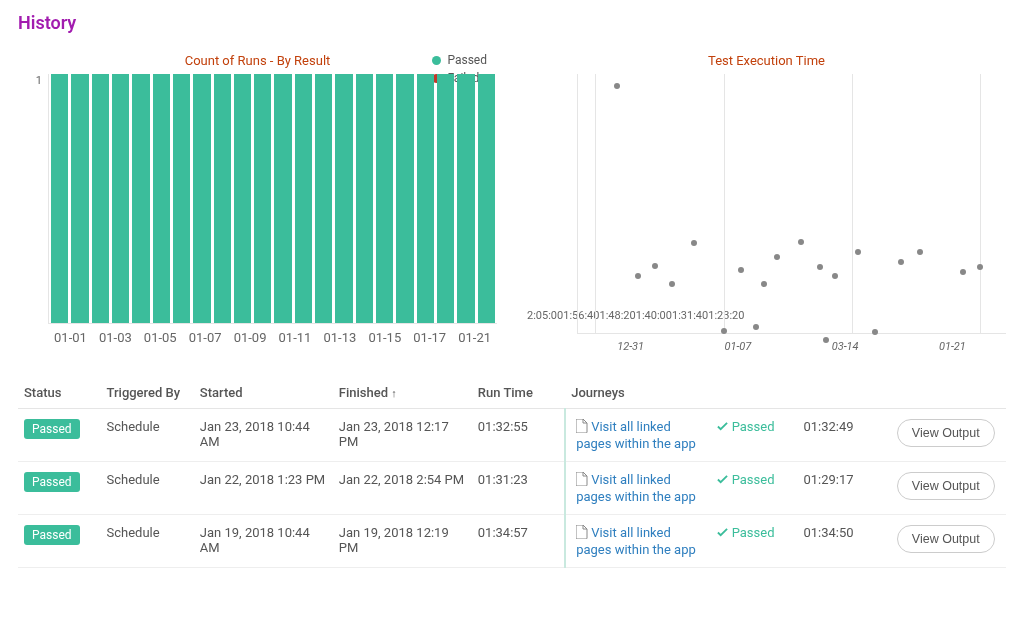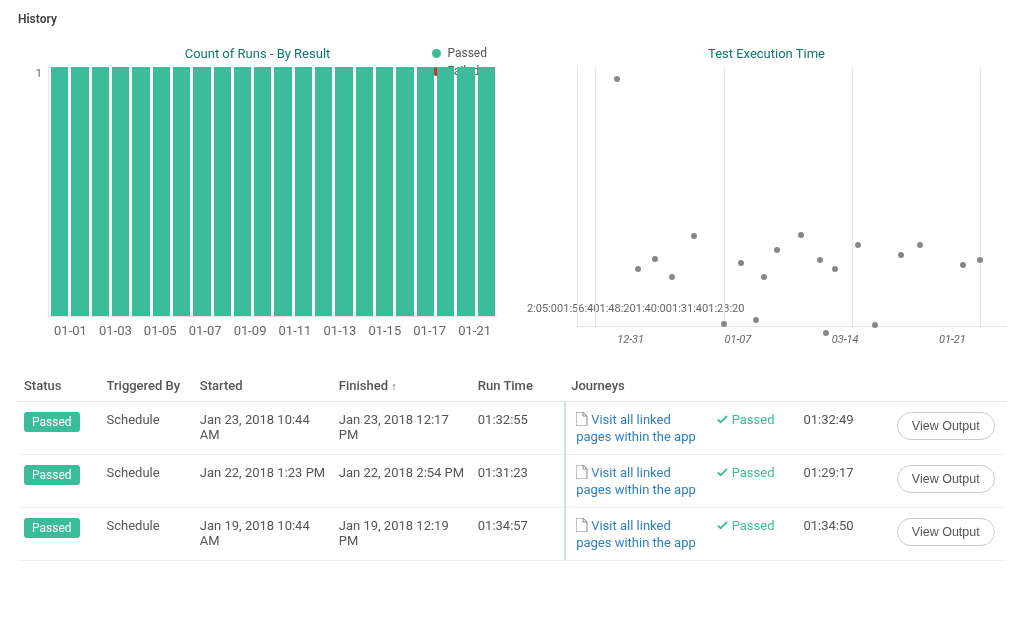--- a/index.html
+++ b/index.html
@@ -4,38 +4,38 @@
 <style>
   * { box-sizing: border-box; margin: 0; padding: 0; }
   body {
     font-family: -apple-system, BlinkMacSystemFont, "Segoe UI", Roboto, "Helvetica Neue", Arial, sans-serif;
     color: #555;
     background: #fff;
     padding: 12px 18px;
     font-size: 13px;
   }
   h2.page-title {
-    font-size: 12px;
+    font-size: 18px;
     font-weight: 600;
-    color: #404040;
+    color: #a21caf;
     margin-bottom: 20px;
   }
   .charts-row {
     display: flex;
     gap: 30px;
     margin-bottom: 24px;
   }
   .chart-card {
     flex: 1;
     position: relative;
   }
   .chart-title {
     text-align: center;
     font-size: 13px;
-    color: #0f766e;
+    color: #c2410c;
     margin-bottom: 6px;
   }
   
   .legend {
     position: absolute;
     right: 10px;
     top: 0;
     font-size: 12px;
     color: #555;
   }

